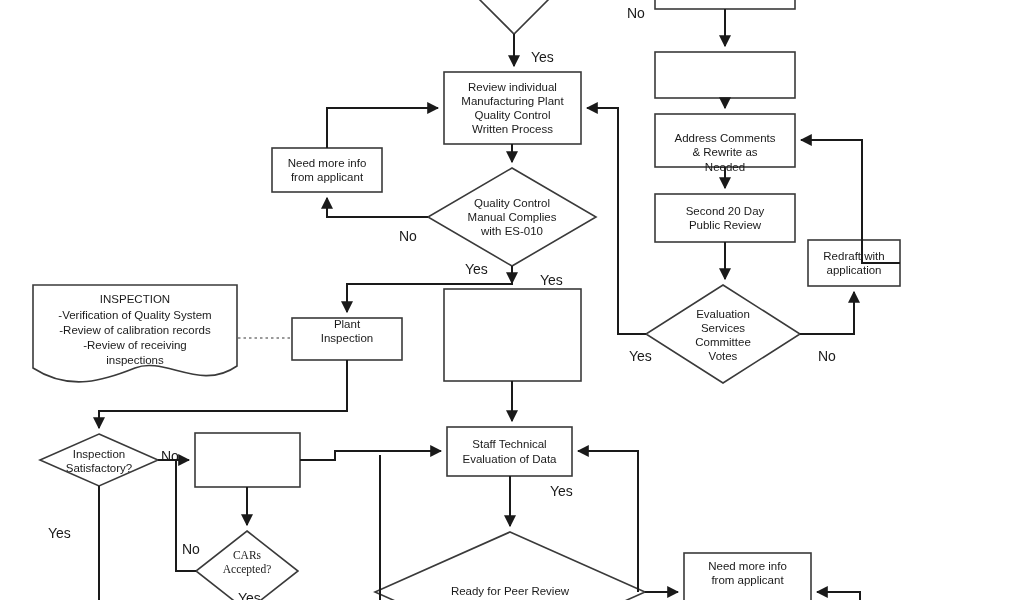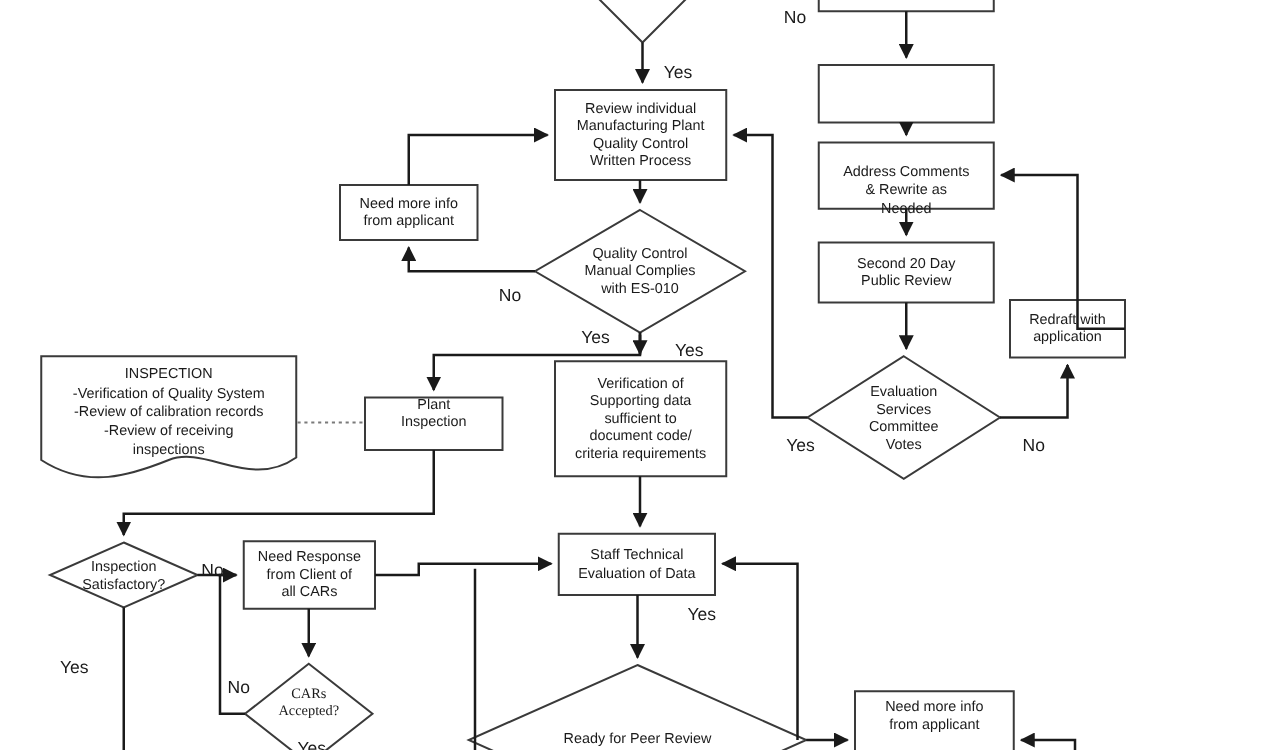--- a/index.html
+++ b/index.html
@@ -211,32 +211,24 @@
   <div class="node-text note-title" style="left:33px; top:291px; width:204px; height:16px;">INSPECTION</div>
 
   <div class="note-body" style="left:33px; top:308px; width:204px;">-Verification of Quality System
 -Review of calibration records
 -Review of receiving
 inspections</div>
 
   <div class="node-text" style="left:292px; top:310px; width:110px; height:42px;">Plant
 Inspection</div>
 
-  <div class="node-text" style="left:444px; top:289px; width:137px; height:92px;">Verification of
-Supporting data
-sufficient to
-document code/
-criteria requirements</div>
 
   <div class="node-text" style="left:42px; top:446px; width:114px; height:30px;">Inspection
 Satisfactory?</div>
 
-  <div class="node-text" style="left:195px; top:433px; width:105px; height:54px;">Need Response
-from Client of
-all CARs</div>
 
   <div class="node-text" style="left:203px; top:546px; width:88px; height:32px;font-family:Liberation Serif, serif;">CARs
 Accepted?</div>
 
   <div class="node-text" style="left:447px; top:427px; width:125px; height:49px;">Staff Technical
 Evaluation of Data</div>
 
   <div class="node-text" style="left:420px; top:582px; width:180px; height:18px;">Ready for Peer Review</div>
 
   <div class="node-text" style="left:684px; top:559px; width:127px; height:40px; align-items:flex-start;">Need more info

